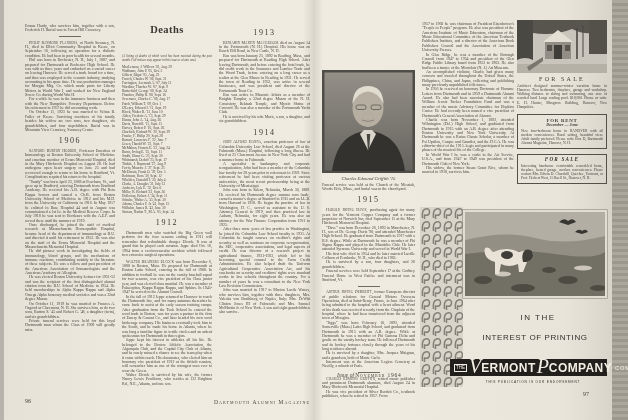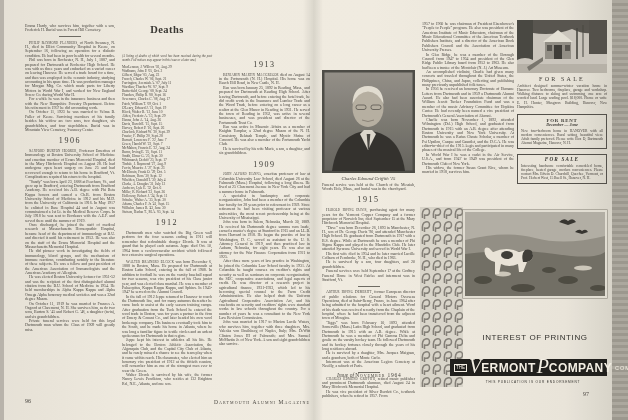--- a/index.html
+++ b/index.html
@@ -8,21 +8,21 @@
   .paper{position:absolute;left:4px;top:0;width:610px;height:420px;
          background:linear-gradient(90deg,#e3e1db 0%,#eceae4 22%,#edebe5 60%,#e6e4de 92%,#d4d2cc 100%);}
   .gutter{position:absolute;left:303px;top:0;width:20px;height:420px;
          background:linear-gradient(90deg,rgba(60,58,54,0) 0%,rgba(60,58,54,0.10) 45%,rgba(60,58,54,0.13) 55%,rgba(60,58,54,0) 100%);}
   .page-edge{position:absolute;left:612px;top:0;width:16px;height:420px;
          background:repeating-linear-gradient(0deg,#98968f 0 3px,#a8a6a0 3px 6px),#9a9893;}
 
   .col{position:absolute;color:#413f3b;font-size:4px;line-height:1.09;text-align:justify;letter-spacing:-0.04px;}
   .colL1{left:25px;top:24px;width:90px;}
   .colL2{left:122px;top:24px;width:90px;}
-  .colL3{left:219px;top:24px;width:91px;margin-top:32px;}
+  .colL3{left:219px;top:24px;width:91px;}
   .colRA{left:322px;top:22px;width:93px;margin-top:48px;}
   .colRB{left:422px;top:22px;width:92px;}
   .colRC{left:517px;top:20px;width:90px;}
 
   .blk-cont{text-indent:0;}
   .blk-para{text-indent:4px;}
   .blk-lead{text-indent:4px;margin-top:2.5px;}
   .sc{font-variant:small-caps;letter-spacing:0.15px;}
   .blk-h{font-size:8px;text-align:center;letter-spacing:1.6px;margin:5px 0 3px;color:#353430;text-indent:0;}
   .blk-div{width:22px;border-top:0.6px solid #6a6862;margin:3.5px auto;}
@@ -143,21 +143,21 @@
         <div class="blk-para">Walter Elcock is survived by his wife, the former Nancy Lewis Pendleton, who resides at 132 Brighton Rd., N.E., Atlanta, and one son.</div>
       </div>
   </div>
 
   <div class="col colL3">
       <div class="blk-h">1913</div>
       <div class="blk-lead"><span class="sc">Benjamin Martin MacGregor</span> died on August 14 in the Portsmouth (N. H.) Hospital. His home was on Beach Hill Road, in New Castle, N. H.</div>
       <div class="blk-para">Ben was born January 25, 1892 in Reading, Mass., and prepared for Dartmouth at Reading High School. After leaving Dartmouth, and before entering the hotel trade, he did credit work in the Insurance and Lumber Trade and the Wood Trade, before entering on a long career as a realtor at the Glen Manor in Reading in 1931. He served the town of Reading in 1952, was active in several businesses, and was president and director of the Portsmouth Trust Co.</div>
       <div class="blk-para">Ben was active in Masonic Affairs as a member of Knights Templar, a 32nd degree Mason of the N. H. Consistory, Bektash Temple, and Mystic Shrine of Concord. He was also a member of the Portsmouth Yacht Club.</div>
       <div class="blk-para">He is survived by his wife Marie, a son, a daughter, and six grandchildren.</div>
-      <div class="blk-h">1909</div>
+      <div class="blk-h">1914</div>
       <div class="blk-lead"><span class="sc">John Alford Hanna</span>, emeritus professor of law at Columbia University Law School, died August 26 at the Falmouth (Mass.) Hospital, following a long illness. He lived at 25 Claremont Avenue in New York City and had a summer home in Falmouth.</div>
       <div class="blk-para">A specialist in bankruptcy and corporate reorganization, John had been a member of the Columbia law faculty for 28 years prior to retirement in 1959. Since retirement he had been visiting professor at various universities, the most recent professorship being at the University of Mississippi.</div>
       <div class="blk-para">John was born in Salem, Nebraska, March 30, 1889. He received his Dartmouth degree summa cum laude, earned a master's degree at Stanford in 1915 and an LL.B. from Harvard in 1918. He began the practice of law in Washington, D. C., served as assistant to the U. S. Attorney General in 1919, and then practiced law in Auburn, Nebraska, for eight years. He was also an attorney for the War Finance Corporation from 1921 to 1925.</div>
       <div class="blk-para">After three more years of law practice in Washington, he joined the Columbia Law School faculty in 1931. At Columbia he taught courses on creditor's rights and security as well as seminars on corporate reorganization, the SEC, cooperative associations, and legal aspects of credit. He was director of a research project in agricultural finance, 1931-1933, which led to his becoming special counsel to the Farm Credit Administration. He also helped draft the Uniform Agricultural Cooperative Association Act, and his casebooks on security and creditors' rights were standard works in law schools throughout the country. For a number of years he was a consultant to the New York Law Revision Commission.</div>
       <div class="blk-para">John was married in 1917 to Marion Lucile Waters, who survives him, together with three daughters, Mrs. Valeska von Brailsberg of Naples, Italy; Mrs. DeWitt Clinton Jones III of Falmouth; and Mrs. Samuel McMartin Jr. of New York. A son and eight grandchildren also survive.</div>
     </div>
 
   <div class="pgnum pgnum-left">96</div>
   <div class="mag-footer">Dartmouth Alumni Magazine</div>
 
@@ -270,20 +270,21 @@
           <ellipse cx="118" cy="56" rx="9" ry="2.5"></ellipse>
         </g>
       <path d="M20,42 Q18,34 24,36 L28,40 Q42,34 54,40 L62,38 Q68,38 68,44 Q68,48 62,50 L58,60 L54,60 L53,52 Q44,56 36,52 L34,62 L30,62 L30,50 Q22,48 20,42 Z" fill="#e6e3db"></path>
       <path d="M60,38 Q68,36 68,44 Q68,48 62,50 L58,50 Q56,42 60,38 Z" fill="#3c3a35"></path>
       <ellipse cx="42" cy="43" rx="6" ry="4" fill="#3c3a35"></ellipse>
       <path d="M94,10 q5,-5 9,-1 q5,-4 8,1 l-8,3 z" fill="#33322e"></path>
       <path d="M110,20 q4,-4 7,-1 q4,-3 6,1 l-6,2 z" fill="#33322e"></path>
     </svg>
   </div>
 
+  <div class="int-line1">IN THE</div>
   <div class="int-line2">INTEREST OF PRINTING</div>
 
   <div class="vp-logo">
     <span class="vp-the">THE</span>
     <span class="vp-big">V</span>
     <span class="vp-word">ERMONT</span>
     <span class="vp-big">P</span>
     <span class="vp-word">COMPANY</span>
     <span class="vp-co">COMPANY</span>
   </div>

